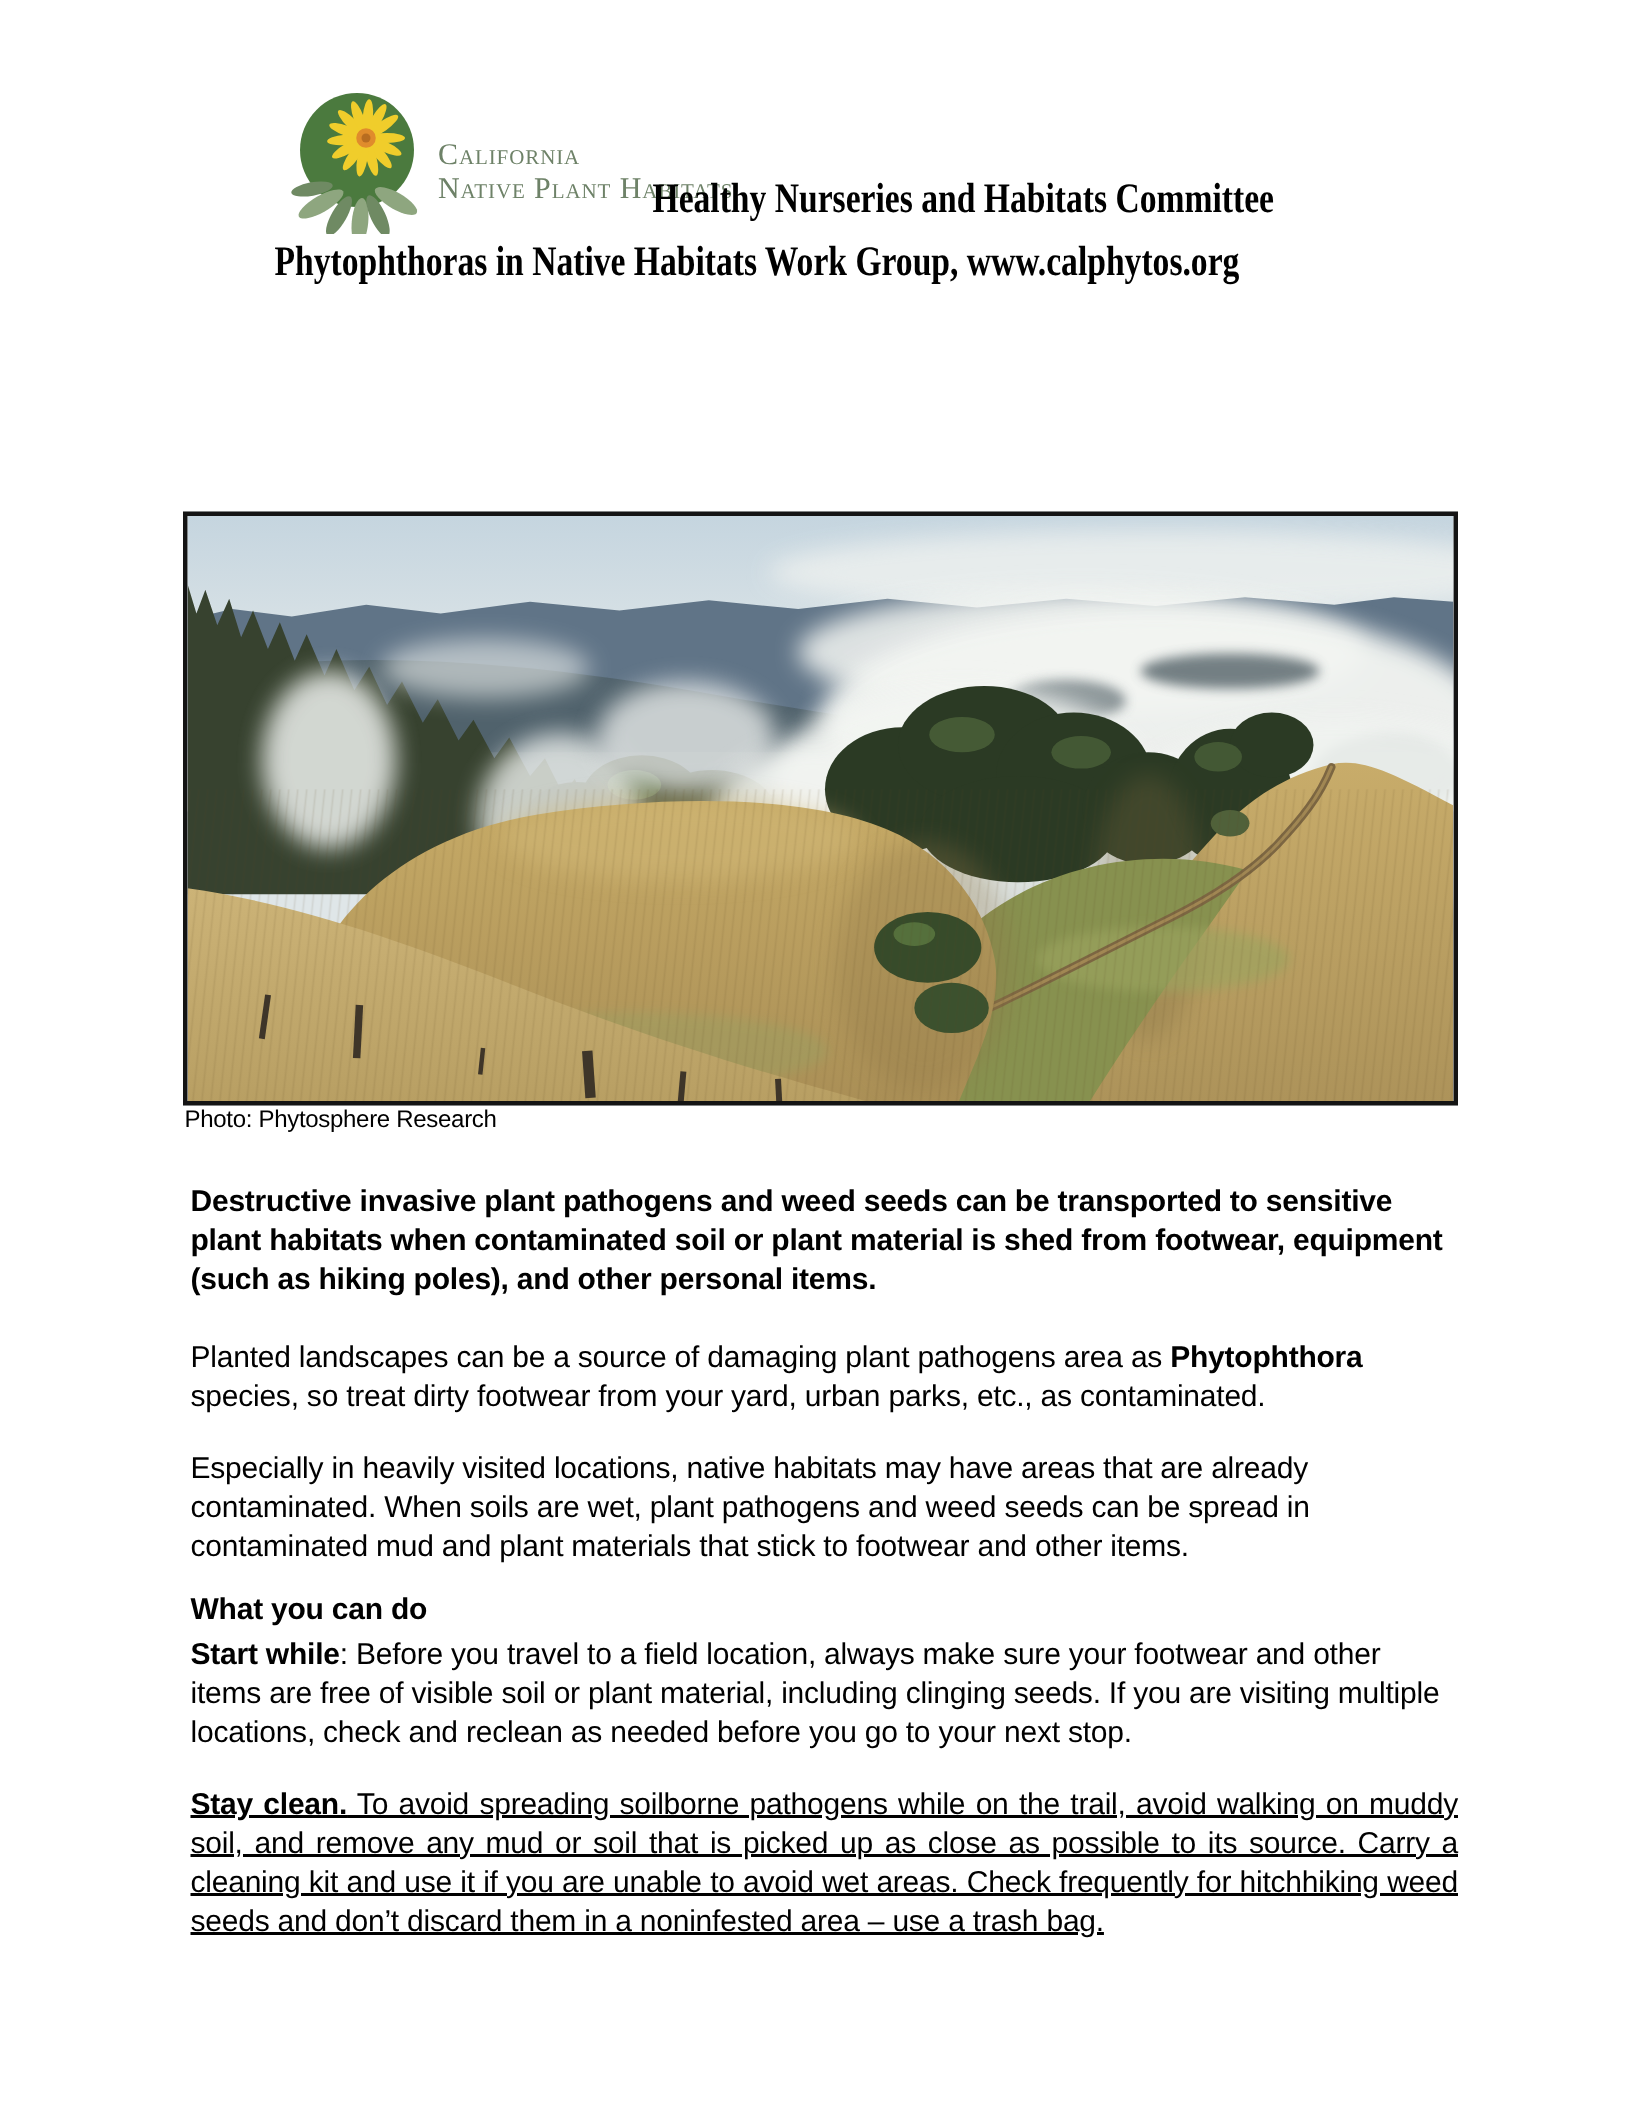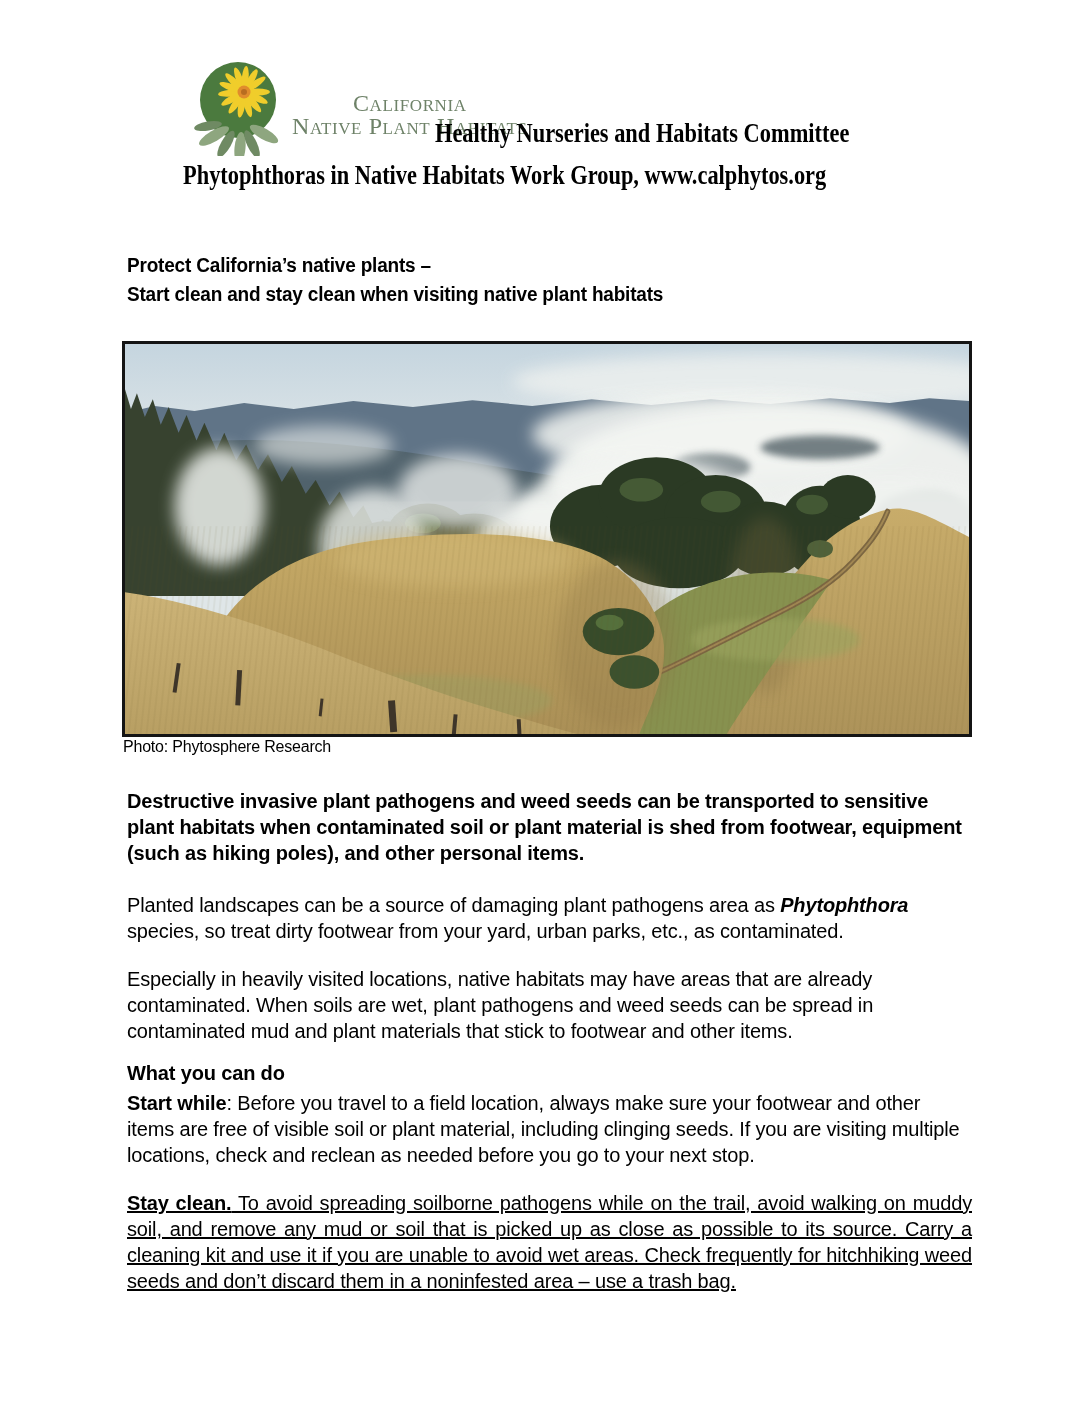--- a/index.html
+++ b/index.html
@@ -6,41 +6,41 @@
   body { width:1088px; height:1408px; font-family:"Liberation Sans", sans-serif; color:#000; }
   .page { position:relative; width:1088px; height:1408px; background:#fff; overflow:hidden; }
   .abs { position:absolute; }
 
   
   .hdr { font-family:"Liberation Serif", serif; font-weight:bold; font-size:28px; line-height:1;
          white-space:nowrap; transform:scaleX(.80); transform-origin:0 0; color:#000; }
 
   
   .wordmark { font-family:"Liberation Serif", serif; font-variant:small-caps; color:#6e8268;
-              font-size:24px; line-height:23px; letter-spacing:.6px; white-space:nowrap;text-align:center; }
+              font-size:20px; line-height:23px; letter-spacing:.6px; white-space:nowrap; }
 
   
   .doc-title { font-weight:bold; font-size:20px; line-height:29px; white-space:nowrap;
                transform:scaleX(.95); transform-origin:0 0; letter-spacing:-.2px; }
 
   
   .photo-frame { left:122px; top:341px; width:850px; height:396px; border:3px solid #141414;
                  box-sizing:border-box; overflow:hidden; background:#dfe6e8; }
   .photo-frame svg { display:block; width:100%; height:100%; }
   .caption { left:123px; top:738px; font-size:16px; letter-spacing:-.2px; }
 
   
   .article { left:127px; top:788px; width:845px; }
   .article p { margin:0; font-size:20px; line-height:26px; letter-spacing:-.15px; }
   .mt26 { margin-top:26px !important; }
   .mt22 { margin-top:22px !important; }
   .mt16 { margin-top:16px !important; }
   .mt4  { margin-top:4px  !important; }
   .b { font-weight:bold; }
-  .bi { font-weight:bold; font-style:italic; }
+  .bi { font-weight:bold; }
   .just { text-align:justify;text-decoration:underline; }
 </style>
 </head>
 <body>
 
 <div class="page">
 
   <svg class="abs" style="left:188px; top:60px;" width="112" height="96" viewBox="0 0 112 96" aria-hidden="true">
     <circle cx="50" cy="40" r="38" fill="#4b7a3e"></circle>
 
@@ -76,24 +76,20 @@
   </svg>
 
   <div class="abs wordmark" style="left:292px; top:92px;">
     <div>California</div>
     <div>Native Plant Habitats</div>
   </div>
 
   <div class="abs hdr" style="left:435px; top:119px;">Healthy Nurseries and Habitats Committee</div>
   <div class="abs hdr" style="left:183px; top:161px;">Phytophthoras in Native Habitats Work Group, www.calphytos.org</div>
 
-  <div class="abs" style="left:127px; top:251px;">
-    <div class="doc-title">Protect California’s native plants –</div>
-    <div class="doc-title">Start clean and stay clean when visiting native plant habitats</div>
-  </div>
 
   <div class="abs photo-frame">
     <svg viewBox="0 0 850 396" preserveAspectRatio="none" aria-hidden="true">
       <defs>
         <linearGradient id="sky" x1="0" y1="0" x2="0" y2="1">
           <stop offset="0" stop-color="#c5d5df"></stop>
           <stop offset="0.55" stop-color="#dfe6e8"></stop>
           <stop offset="1" stop-color="#eef0ee"></stop>
         </linearGradient>
         <linearGradient id="goldR" x1="0" y1="0" x2="0" y2="1">

